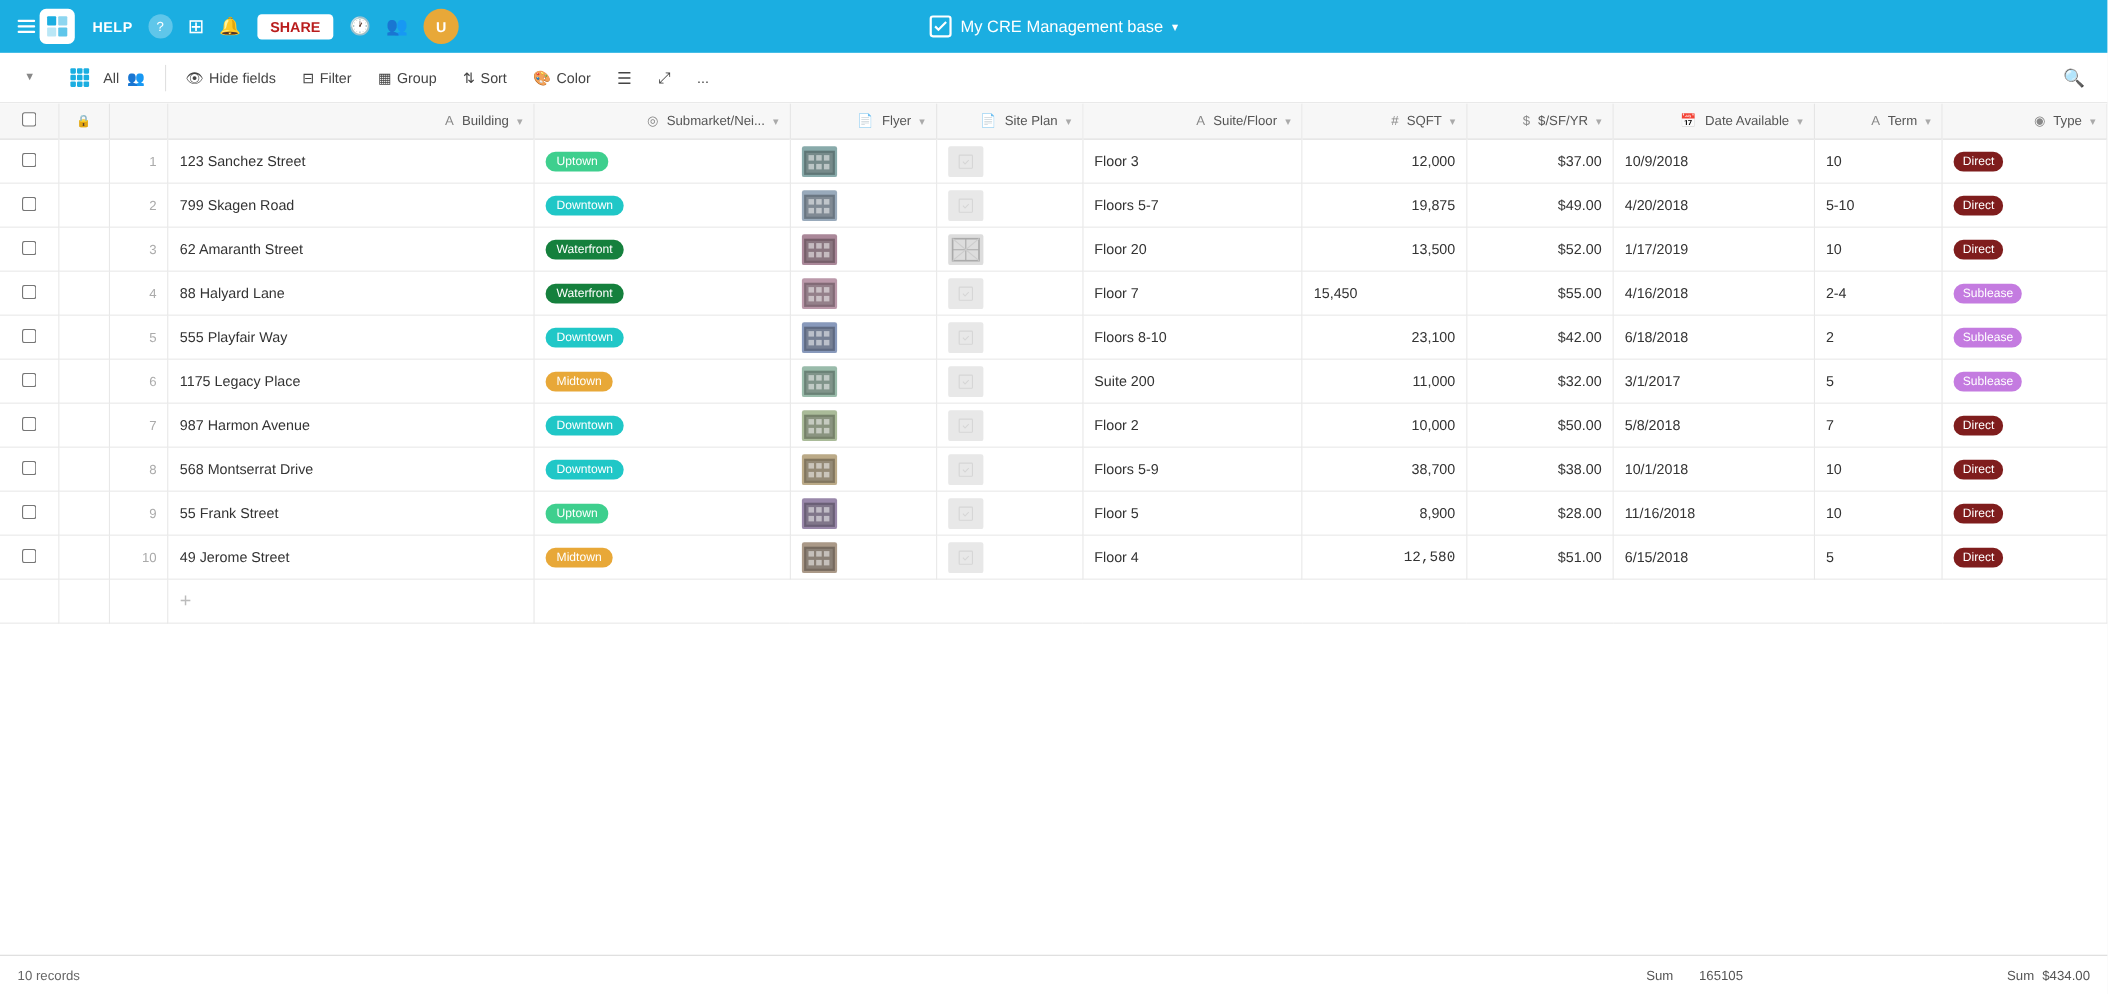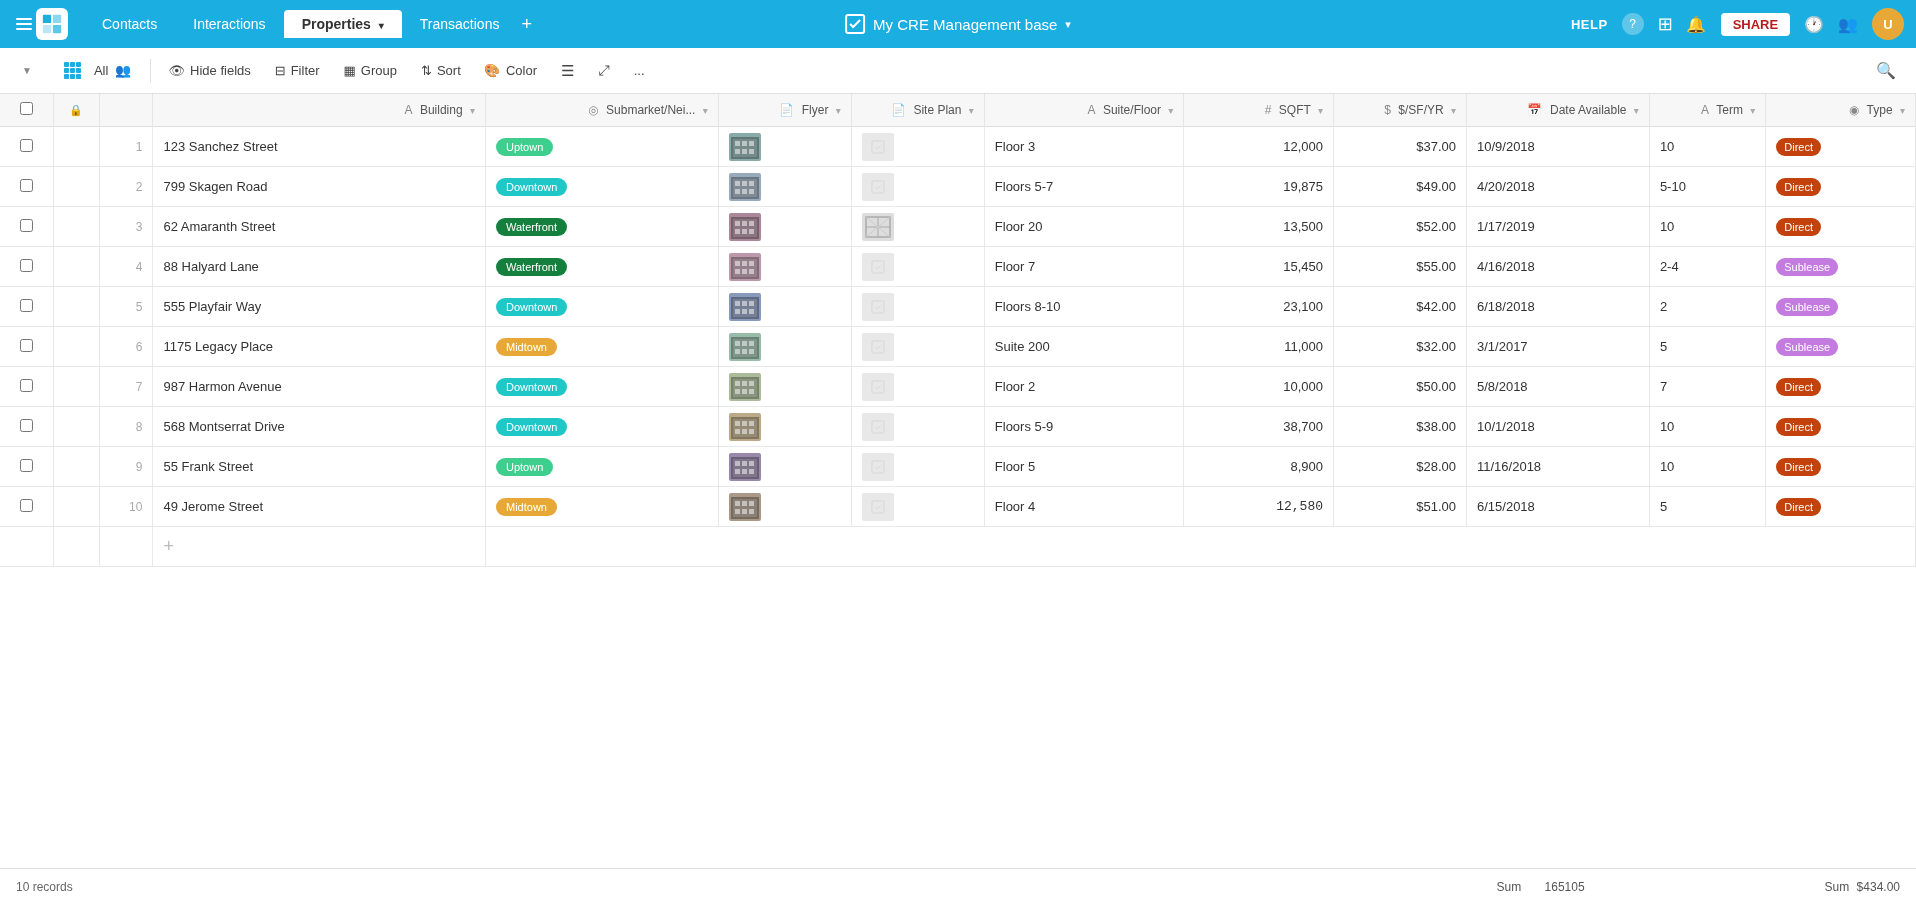--- a/index.html
+++ b/index.html
@@ -190,21 +190,21 @@
     .badge-midtown { background: #e8a838; }
 
     .type-badge {
       display: inline-block;
       padding: 3px 8px;
       border-radius: 12px;
       color: white;
       font-size: 11px;
       font-weight: 500;
     }
-    .type-direct { background: #c2410c; }
+    .type-direct { background: #7f1d1d; }
     .type-sublease { background: #c47be0; }
     .thumb-placeholder {
       width: 32px; height: 28px;
       background: #e8e8e8;
       display: inline-flex;
       align-items: center;
       justify-content: center;
       border-radius: 2px;
       vertical-align: middle;
     }
@@ -268,36 +268,20 @@
   </div>
   <div class="logo">
     <svg viewBox="0 0 24 24" fill="#1baee1">
         <rect x="2" y="2" width="9" height="9" rx="1"></rect>
         <rect x="13" y="2" width="9" height="9" rx="1" opacity="0.5"></rect>
         <rect x="2" y="13" width="9" height="9" rx="1" opacity="0.3"></rect>
         <rect x="13" y="13" width="9" height="9" rx="1" opacity="0.7"></rect>
       </svg>
   </div>
 
-  <div class="nav-tabs">
-    <div class="nav-tab">
-      <span>Contacts</span>
-    </div>
-    <div class="nav-tab">
-      <span>Interactions</span>
-    </div>
-    <div class="nav-tab active">
-      <span>Properties</span>
-      <span style="margin-left:4px; font-size:10px;">▾</span>
-    </div>
-    <div class="nav-tab">
-      <span>Transactions</span>
-    </div>
-    <div class="add-tab">+</div>
-  </div>
 
   <div class="nav-center">
     <div class="checkbox-icon">
       <svg width="12" height="12" viewBox="0 0 12 12" fill="none">
           <polyline points="1,6 4,9 11,2" stroke="white" stroke-width="2" fill="none"></polyline>
         </svg>
     </div>
     <span>My CRE Management base</span>
     <span style="font-size:11px;">▾</span>
   </div>
@@ -578,21 +562,21 @@
       </svg>
     </div></td>
     <td class="col-siteplan">
     <div class="thumb-placeholder">
       <svg viewBox="0 0 24 24" fill="none" stroke="#bbb" stroke-width="1.5">
         <rect x="3" y="3" width="18" height="18" rx="1"></rect>
         <path d="M8 12 l3 3 l5-5"></path>
       </svg>
     </div></td>
     <td class="col-suite">Floor 7</td>
-    <td class="col-sqft" style="text-align:right;">15,450</td>
+    <td class="col-sqft" style="text-align:left;">15,450</td>
     <td class="col-price" style="text-align:right;">$55.00</td>
     <td class="col-date">4/16/2018</td>
     <td class="col-term">2-4</td>
     <td class="col-type">
       <span class="type-badge type-sublease">Sublease</span>
     </td>
   </tr>
         <tr>
     <td class="check-col" style="text-align:center;">
       <input type="checkbox" style="">

